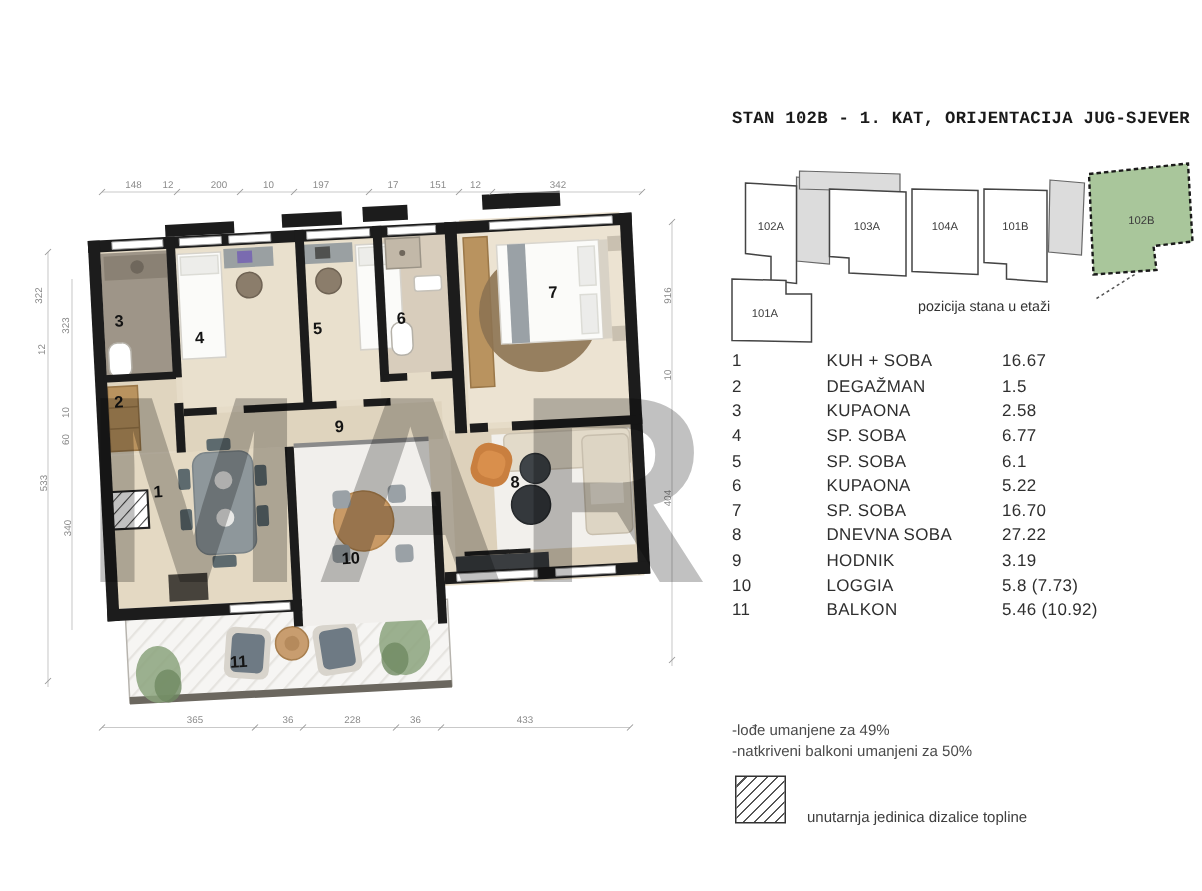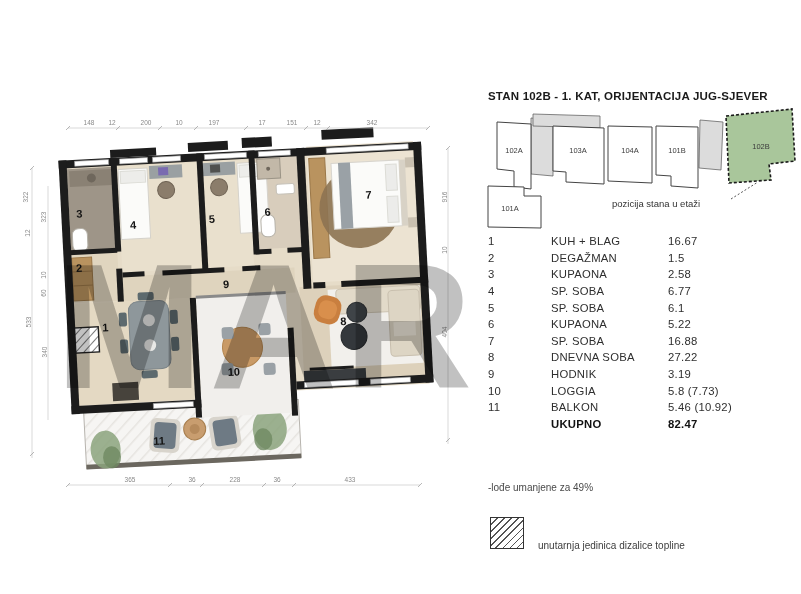--- a/index.html
+++ b/index.html
@@ -6,22 +6,22 @@
   #page{position:relative;width:801px;height:594px;background:#ffffff;overflow:hidden;
         font-family:"Liberation Sans",sans-serif;color:#2e2e2e;}
   svg text{font-family:"Liberation Sans",sans-serif;}
   .rn{font-size:11px;font-weight:bold;fill:#141414;}
   .dim{font-size:6.5px;fill:#8a8a8a;}
   .unitlbl{font-size:7.5px;fill:#3c3c3c;text-anchor:middle;}
   .caption{font-size:9.5px;fill:#333;}
   #watermark{position:absolute;left:55px;top:238px;width:430px;height:200px;
              font-size:178px;font-weight:bold;line-height:1;letter-spacing:6px;
              color:#000000;opacity:.24;pointer-events:none;white-space:nowrap;}
-  #title{position:absolute;left:488px;top:90px;width:312px;font-size:11.5px;
-         font-weight:700;letter-spacing:.2px;color:#1a1a1a;}
+  #title{position:absolute;left:488px;top:73px;width:312px;font-size:11.5px;
+         font-weight:700;letter-spacing:.2px;color:#1a1a1a;font-family:Liberation Mono, monospace;}
   #tbl{position:absolute;left:488px;top:233px;width:308px;font-size:11.3px;
        letter-spacing:.25px;color:#2f2f2f;}
   .trow{display:grid;grid-template-columns:63px 117px 1fr;height:16.6px;align-items:center;}
   .thead{font-weight:400;}
   .ttotal{font-weight:700;color:#111;}
   #notes{position:absolute;left:488px;top:481px;font-size:10px;color:#4a4a4a;line-height:14px;}
   #legend{position:absolute;left:490px;top:517px;}
   #legend-swatch{position:absolute;left:0;top:0;width:32px;height:30px;border:1px solid #333;
     background:repeating-linear-gradient(135deg,#ffffff 0px,#ffffff 4px,#555 4px,#555 5px);}
   #legend-text{position:absolute;left:48px;top:23px;font-size:10px;color:#3d3d3d;white-space:nowrap;}
@@ -300,21 +300,21 @@
   
   <div id="watermark">MAR</div>
 
   
   <div id="title">STAN 102B - 1. KAT, ORIJENTACIJA JUG-SJEVER</div>
 
   
   <div id="tbl">
     <div class="trow">
       <span>1</span>
-      <span>KUH + BLAG</span>
+      <span>KUH + SOBA</span>
       <span>16.67</span>
     </div>
     <div class="trow">
       <span>2</span>
       <span>DEGAŽMAN</span>
       <span>1.5</span>
     </div>
     <div class="trow">
       <span>3</span>
       <span>KUPAONA</span>
@@ -331,21 +331,21 @@
       <span>6.1</span>
     </div>
     <div class="trow">
       <span>6</span>
       <span>KUPAONA</span>
       <span>5.22</span>
     </div>
     <div class="trow">
       <span>7</span>
       <span>SP. SOBA</span>
-      <span>16.88</span>
+      <span>16.70</span>
     </div>
     <div class="trow">
       <span>8</span>
       <span>DNEVNA SOBA</span>
       <span>27.22</span>
     </div>
     <div class="trow">
       <span>9</span>
       <span>HODNIK</span>
       <span>3.19</span>
@@ -353,30 +353,26 @@
     <div class="trow">
       <span>10</span>
       <span>LOGGIA</span>
       <span>5.8  (7.73)</span>
     </div>
     <div class="trow">
       <span>11</span>
       <span>BALKON</span>
       <span>5.46 (10.92)</span>
     </div>
-    <div class="trow ttotal">
-      <span></span>
-      <span>UKUPNO</span>
-      <span>82.47</span>
-    </div>
   </div>
 
   
   <div id="notes">
     <div>-lođe umanjene za 49%</div>
+    <div>-natkriveni balkoni umanjeni za 50%</div>
   </div>
 
   
   <div id="legend">
     <div id="legend-swatch"></div>
     <div id="legend-text">unutarnja jedinica dizalice topline</div>
   </div>
 
 </div>
 

